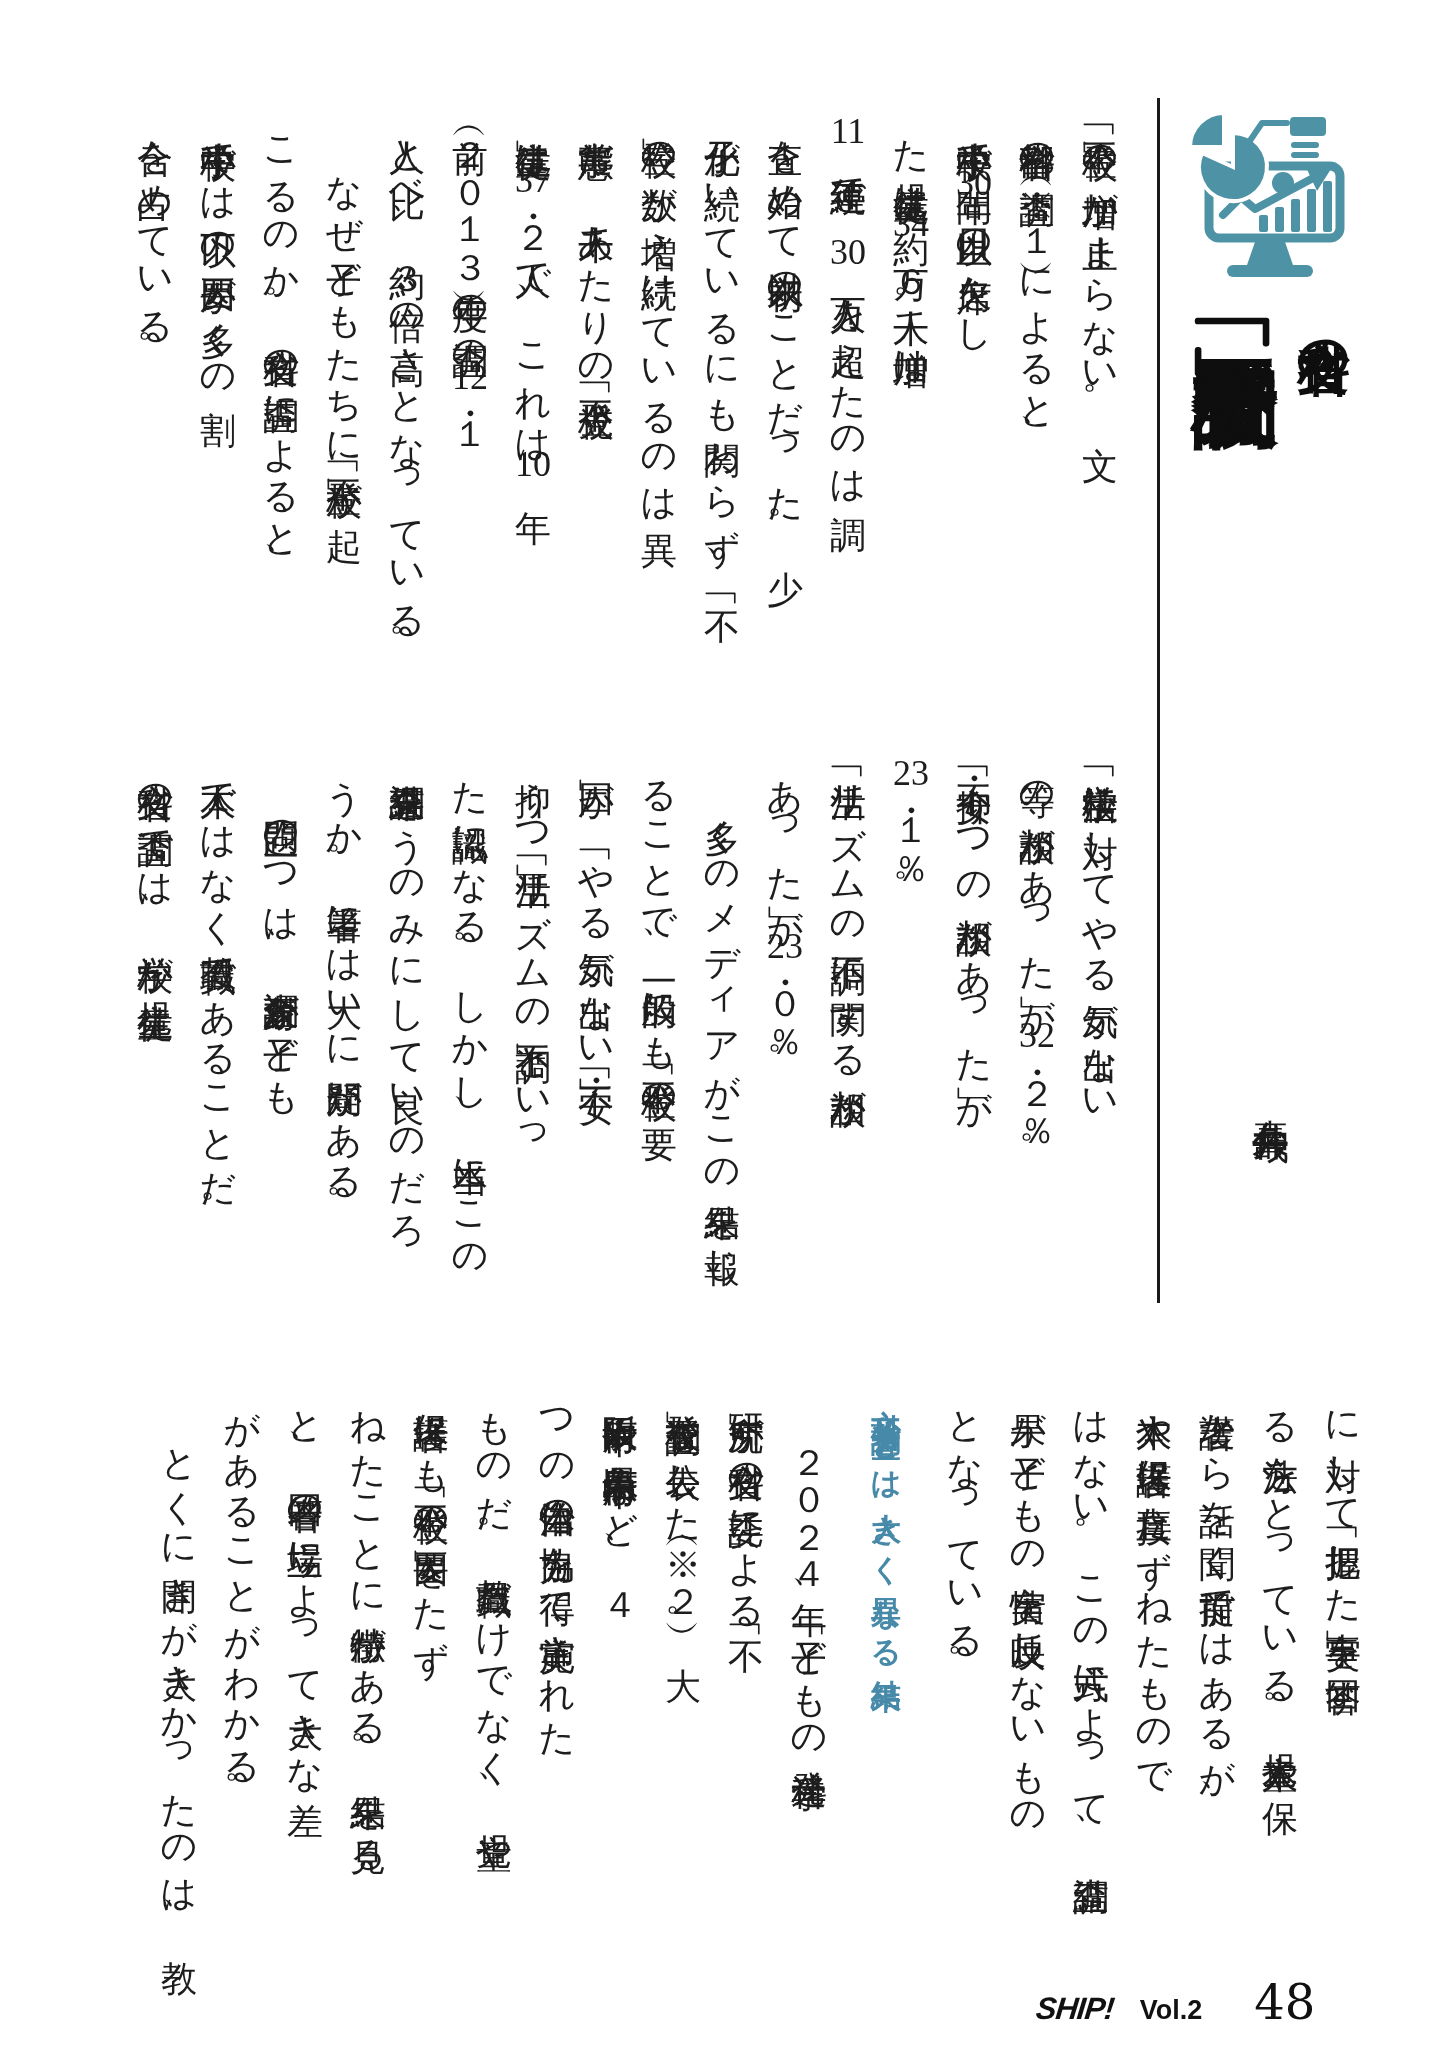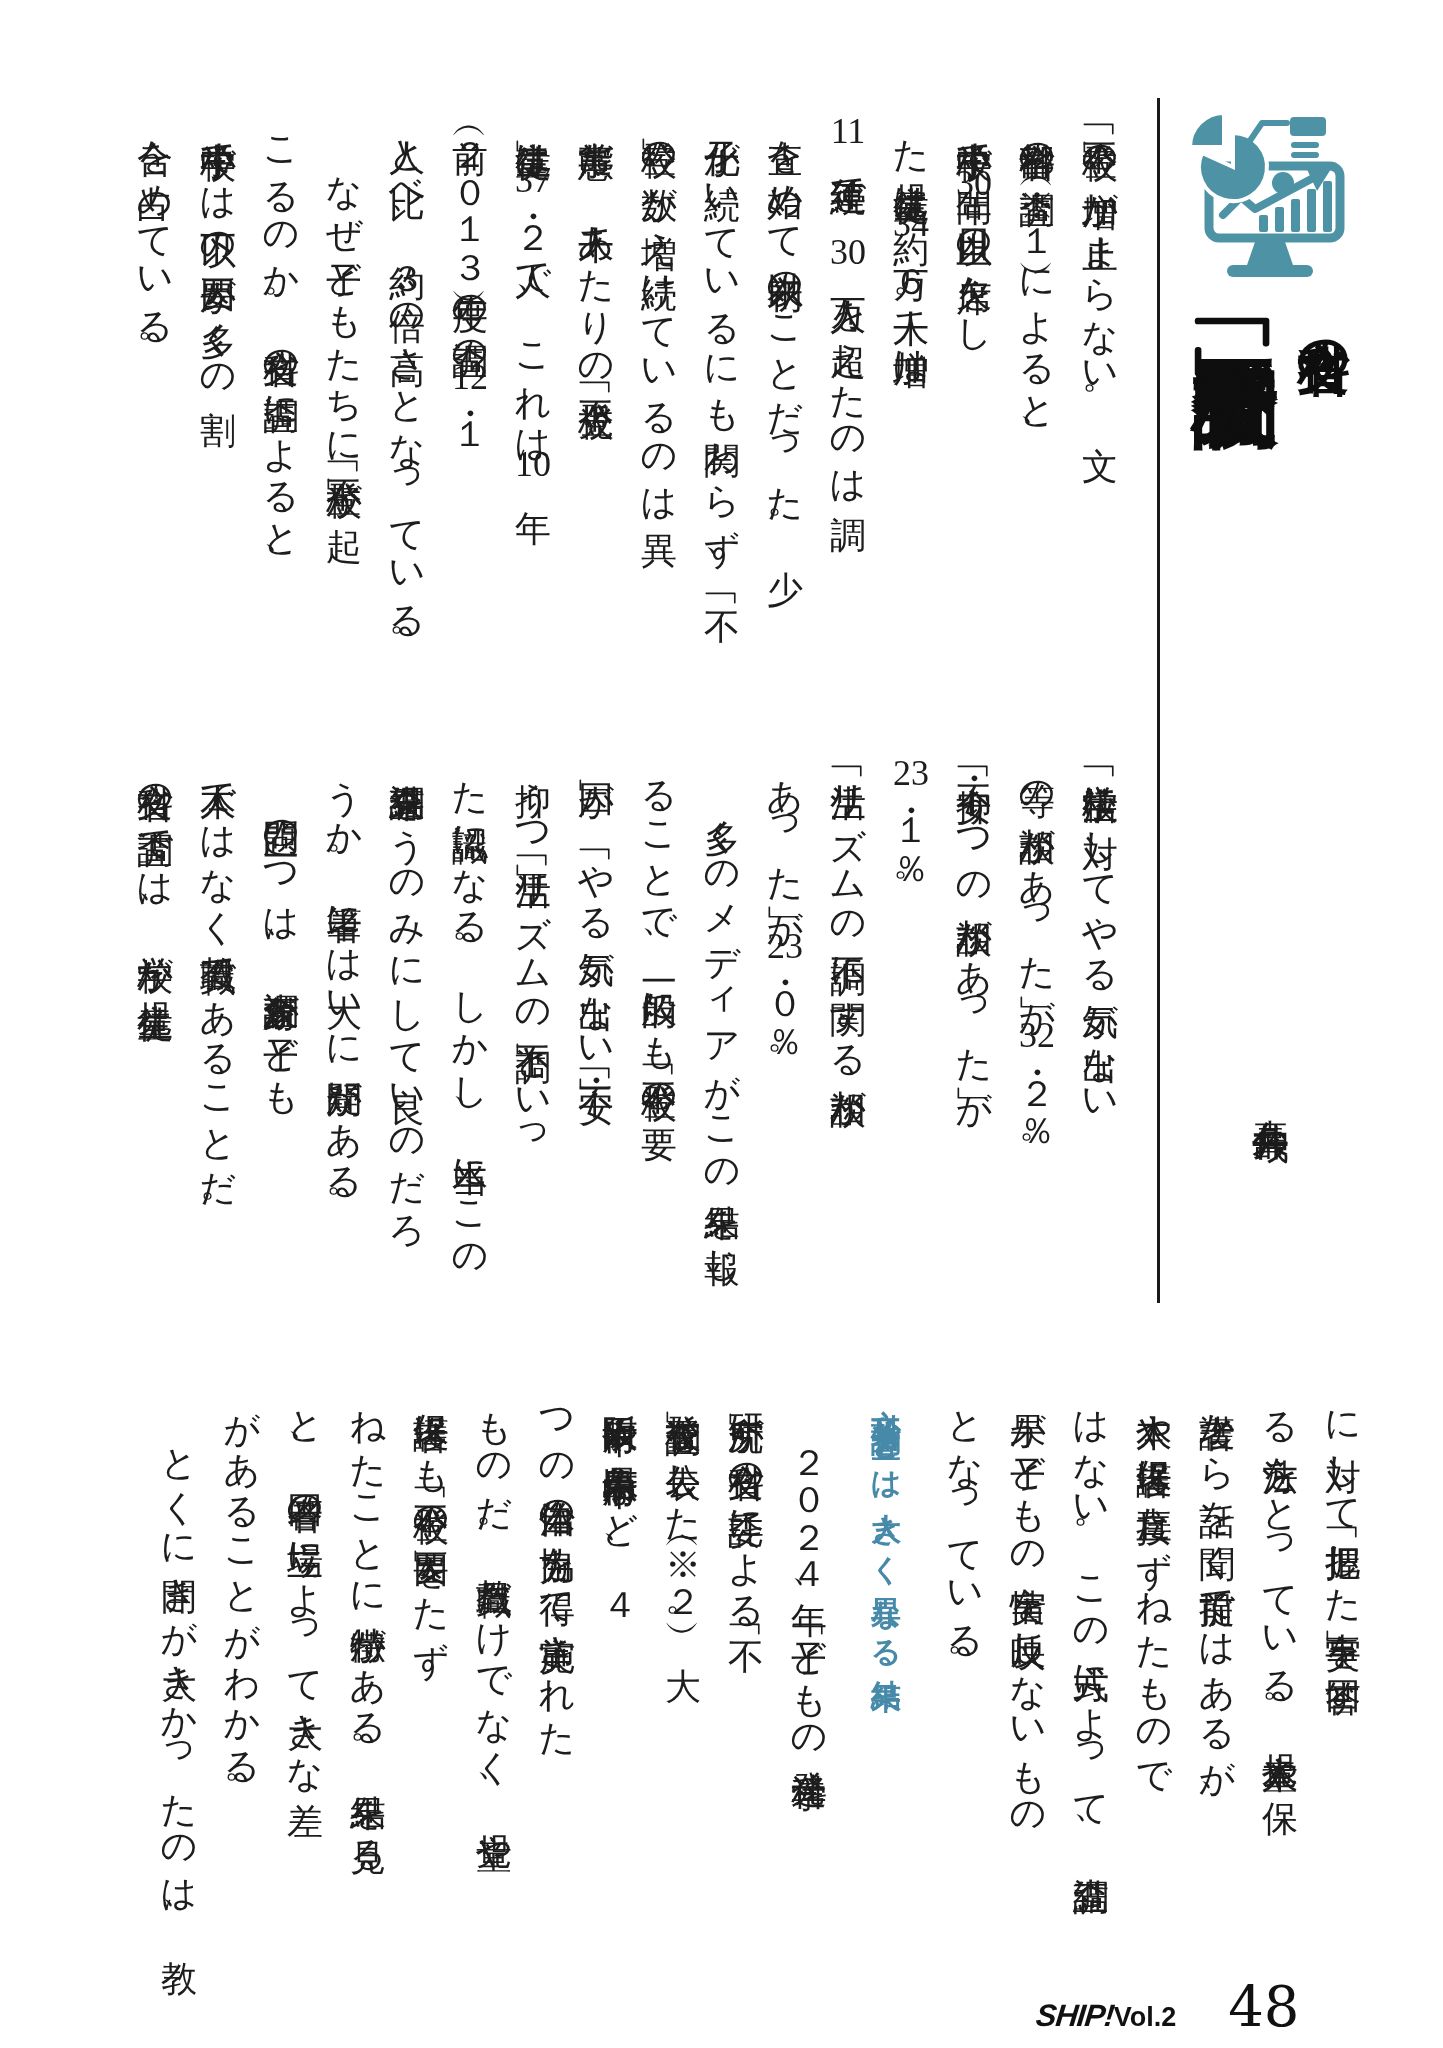--- a/index.html
+++ b/index.html
@@ -17,22 +17,22 @@
   .band1{left:123px;top:113px;width:1008px;height:680px;}
   .band2{left:123px;top:755px;width:1008px;height:680px;}
   .band3{left:147px;top:1386px;width:1227px;height:660px;}
   .listwrap{display:contents;}
   .blue-heading{margin:0 15px;font-family:"Liberation Sans","DejaVu Sans",sans-serif;
         font-size:30px;font-weight:700;color:#4789a9;line-height:63px;letter-spacing:5px;white-space:nowrap;}
   .tcy{text-combine-upright:all;letter-spacing:0;}
   .footer{position:absolute;top:1974px;left:1036px;display:flex;align-items:baseline;color:#111;}
   .logo{font-family:"Liberation Sans","DejaVu Sans",sans-serif;font-weight:900;font-style:italic;
         font-size:31px;letter-spacing:-1px;transform:skewX(-6deg);}
-  .volume{font-family:"Liberation Sans","DejaVu Sans",sans-serif;font-weight:700;font-size:27px;}
-  .pagenum{font-family:"DejaVu Serif","Liberation Serif",serif;font-size:56px;margin-left:52px;text-align:right;}
+  .volume{font-family:"Liberation Sans","DejaVu Sans",sans-serif;font-weight:700;font-size:27px;margin-left:26px;}
+  .pagenum{font-family:"DejaVu Serif","Liberation Serif",serif;font-size:48px;margin-left:52px;text-align:right;}
 </style>
 </head>
 <body>
 
 <div class="page">
 
   <div class="rule"></div>
 
   <div class="icon-wrap">
     <svg width="175" height="180" viewBox="0 0 175 180" xmlns="http://www.w3.org/2000/svg">

